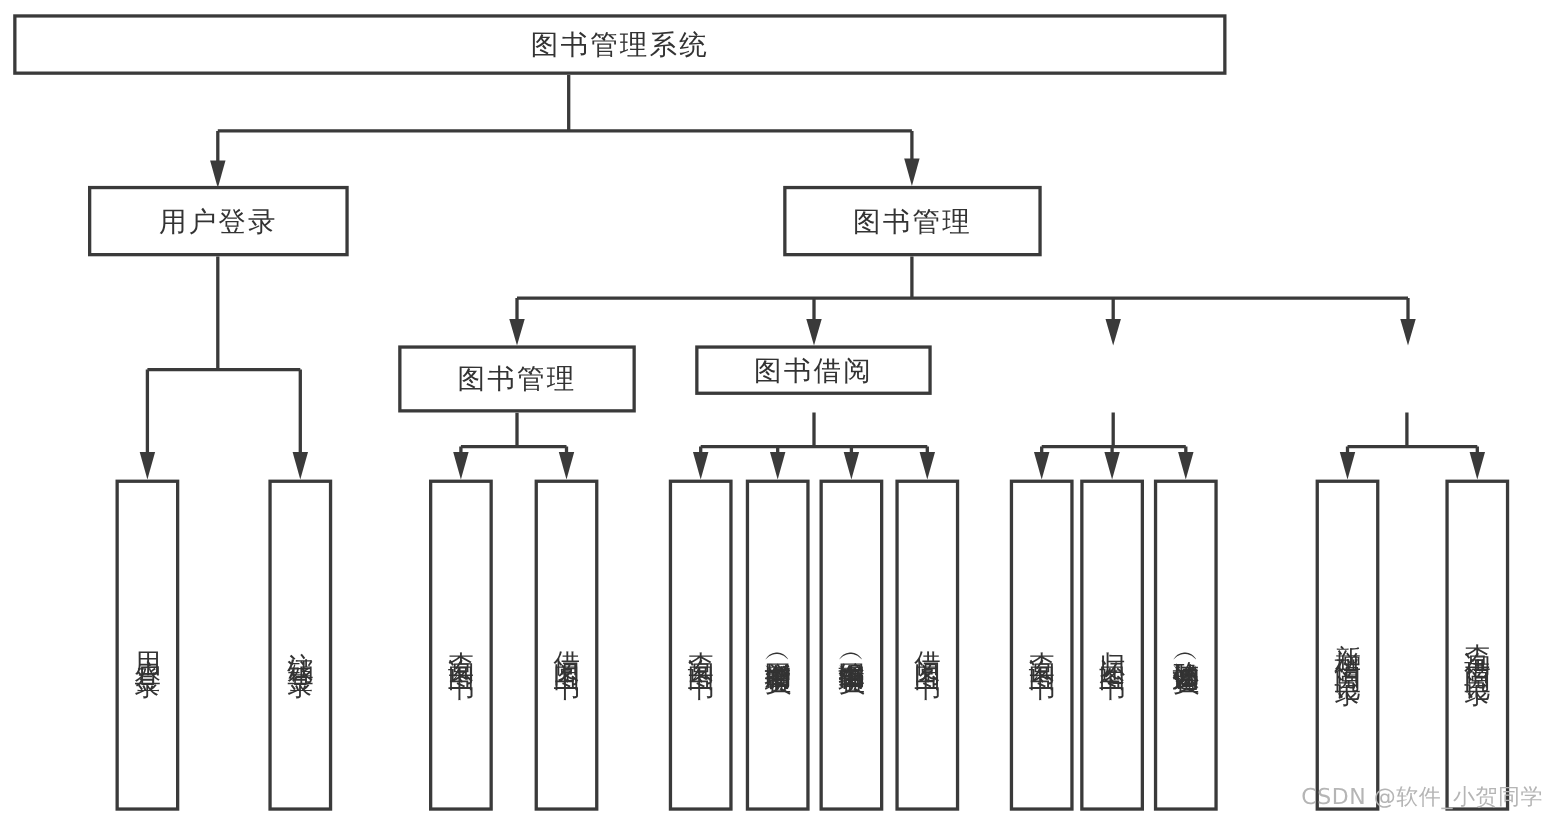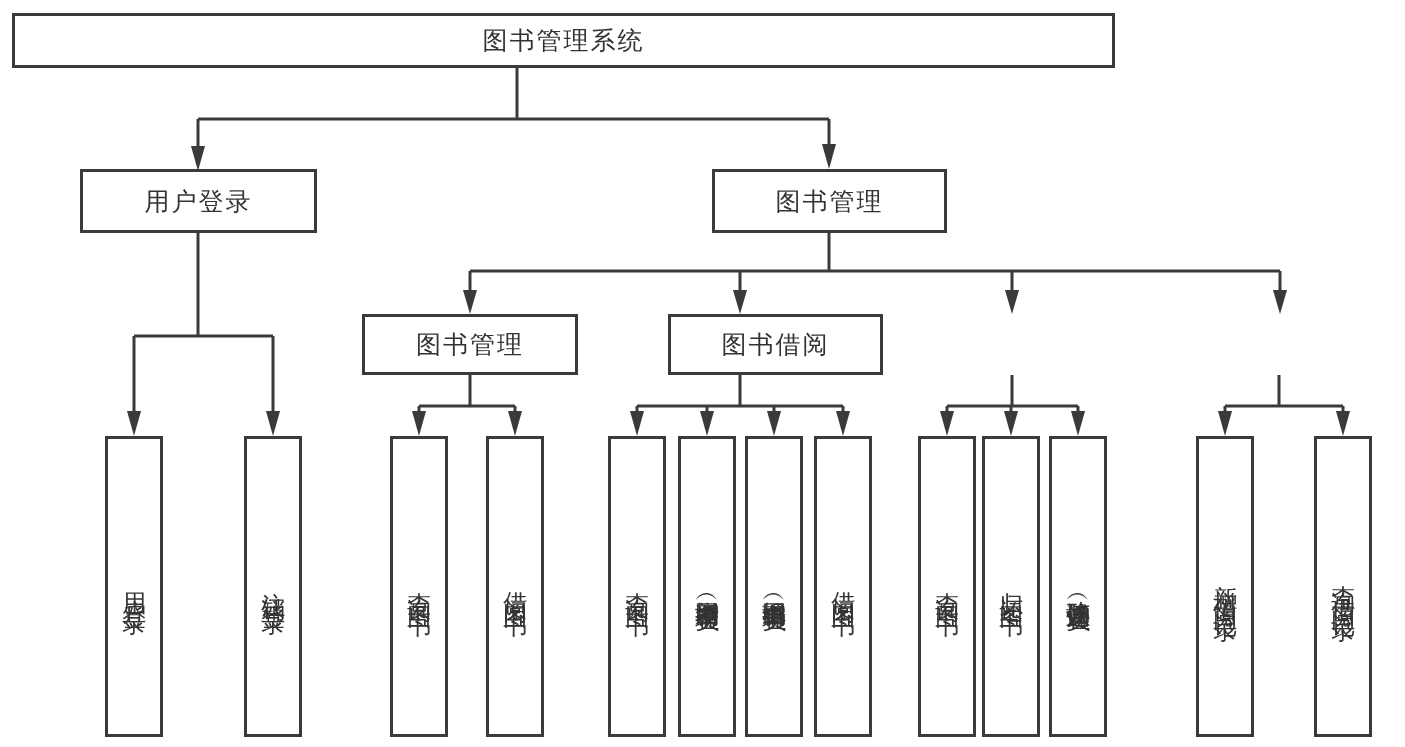--- a/index.html
+++ b/index.html
@@ -83,21 +83,21 @@
   <div class="node h-node" style="left:80px; top:169px; width:237px; height:64px;">
     <span class="label">用户登录</span>
   </div>
   <div class="node h-node" style="left:712px; top:169px; width:235px; height:64px;">
     <span class="label">图书管理</span>
   </div>
 
   <div class="node h-node" style="left:362px; top:314px; width:216px; height:61px;">
     <span class="label">图书管理</span>
   </div>
-  <div class="node h-node" style="left:668px; top:314px; width:215px; height:61px;">
+  <div class="node h-node" style="left:632px; top:314px; width:215px; height:45px;">
     <span class="label">图书借阅</span>
   </div>
 
   <div class="node leaf" style="left:105px; top:436px; width:58px; height:301px;">
     <span class="label">用户登录</span>
   </div>
   <div class="node leaf" style="left:244px; top:436px; width:58px; height:301px;">
     <span class="label">注销登录</span>
   </div>
 
@@ -131,14 +131,15 @@
     <span class="label">确认归还（管理员）</span>
   </div>
 
   <div class="node leaf" style="left:1196px; top:436px; width:58px; height:301px;">
     <span class="label">新增借阅记录</span>
   </div>
   <div class="node leaf" style="left:1314px; top:436px; width:58px; height:301px;">
     <span class="label">查询借阅记录</span>
   </div>
 
+  <div class="watermark">CSDN @软件_小贺同学</div>
 
 </div>
 
 </body></html>

